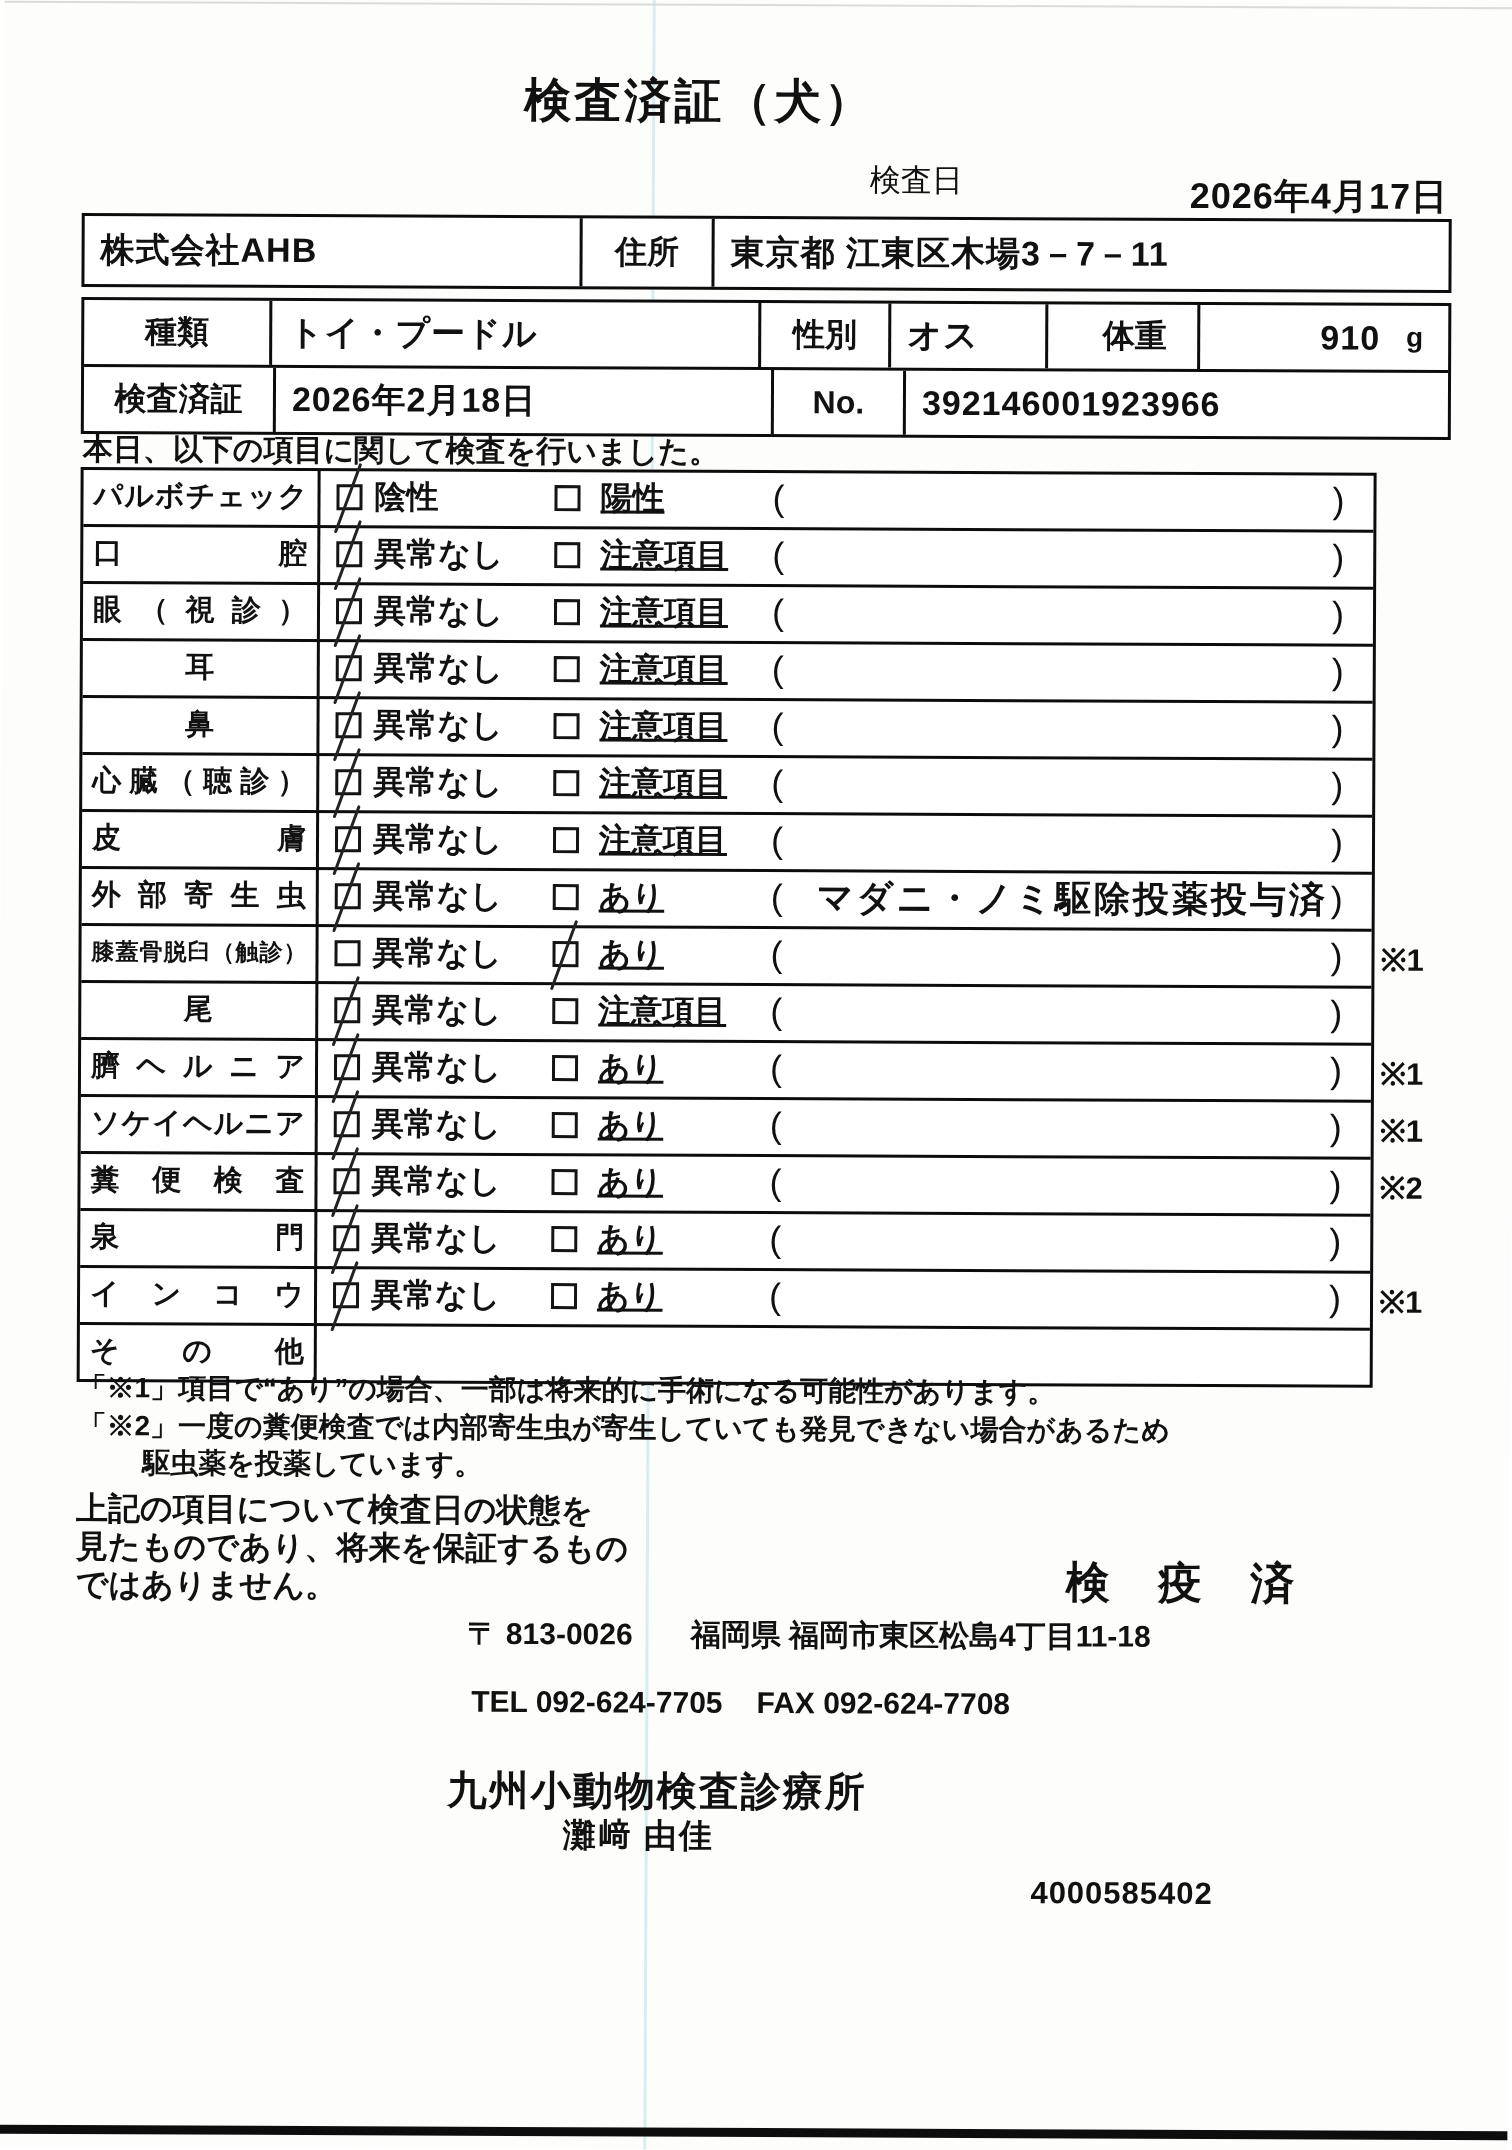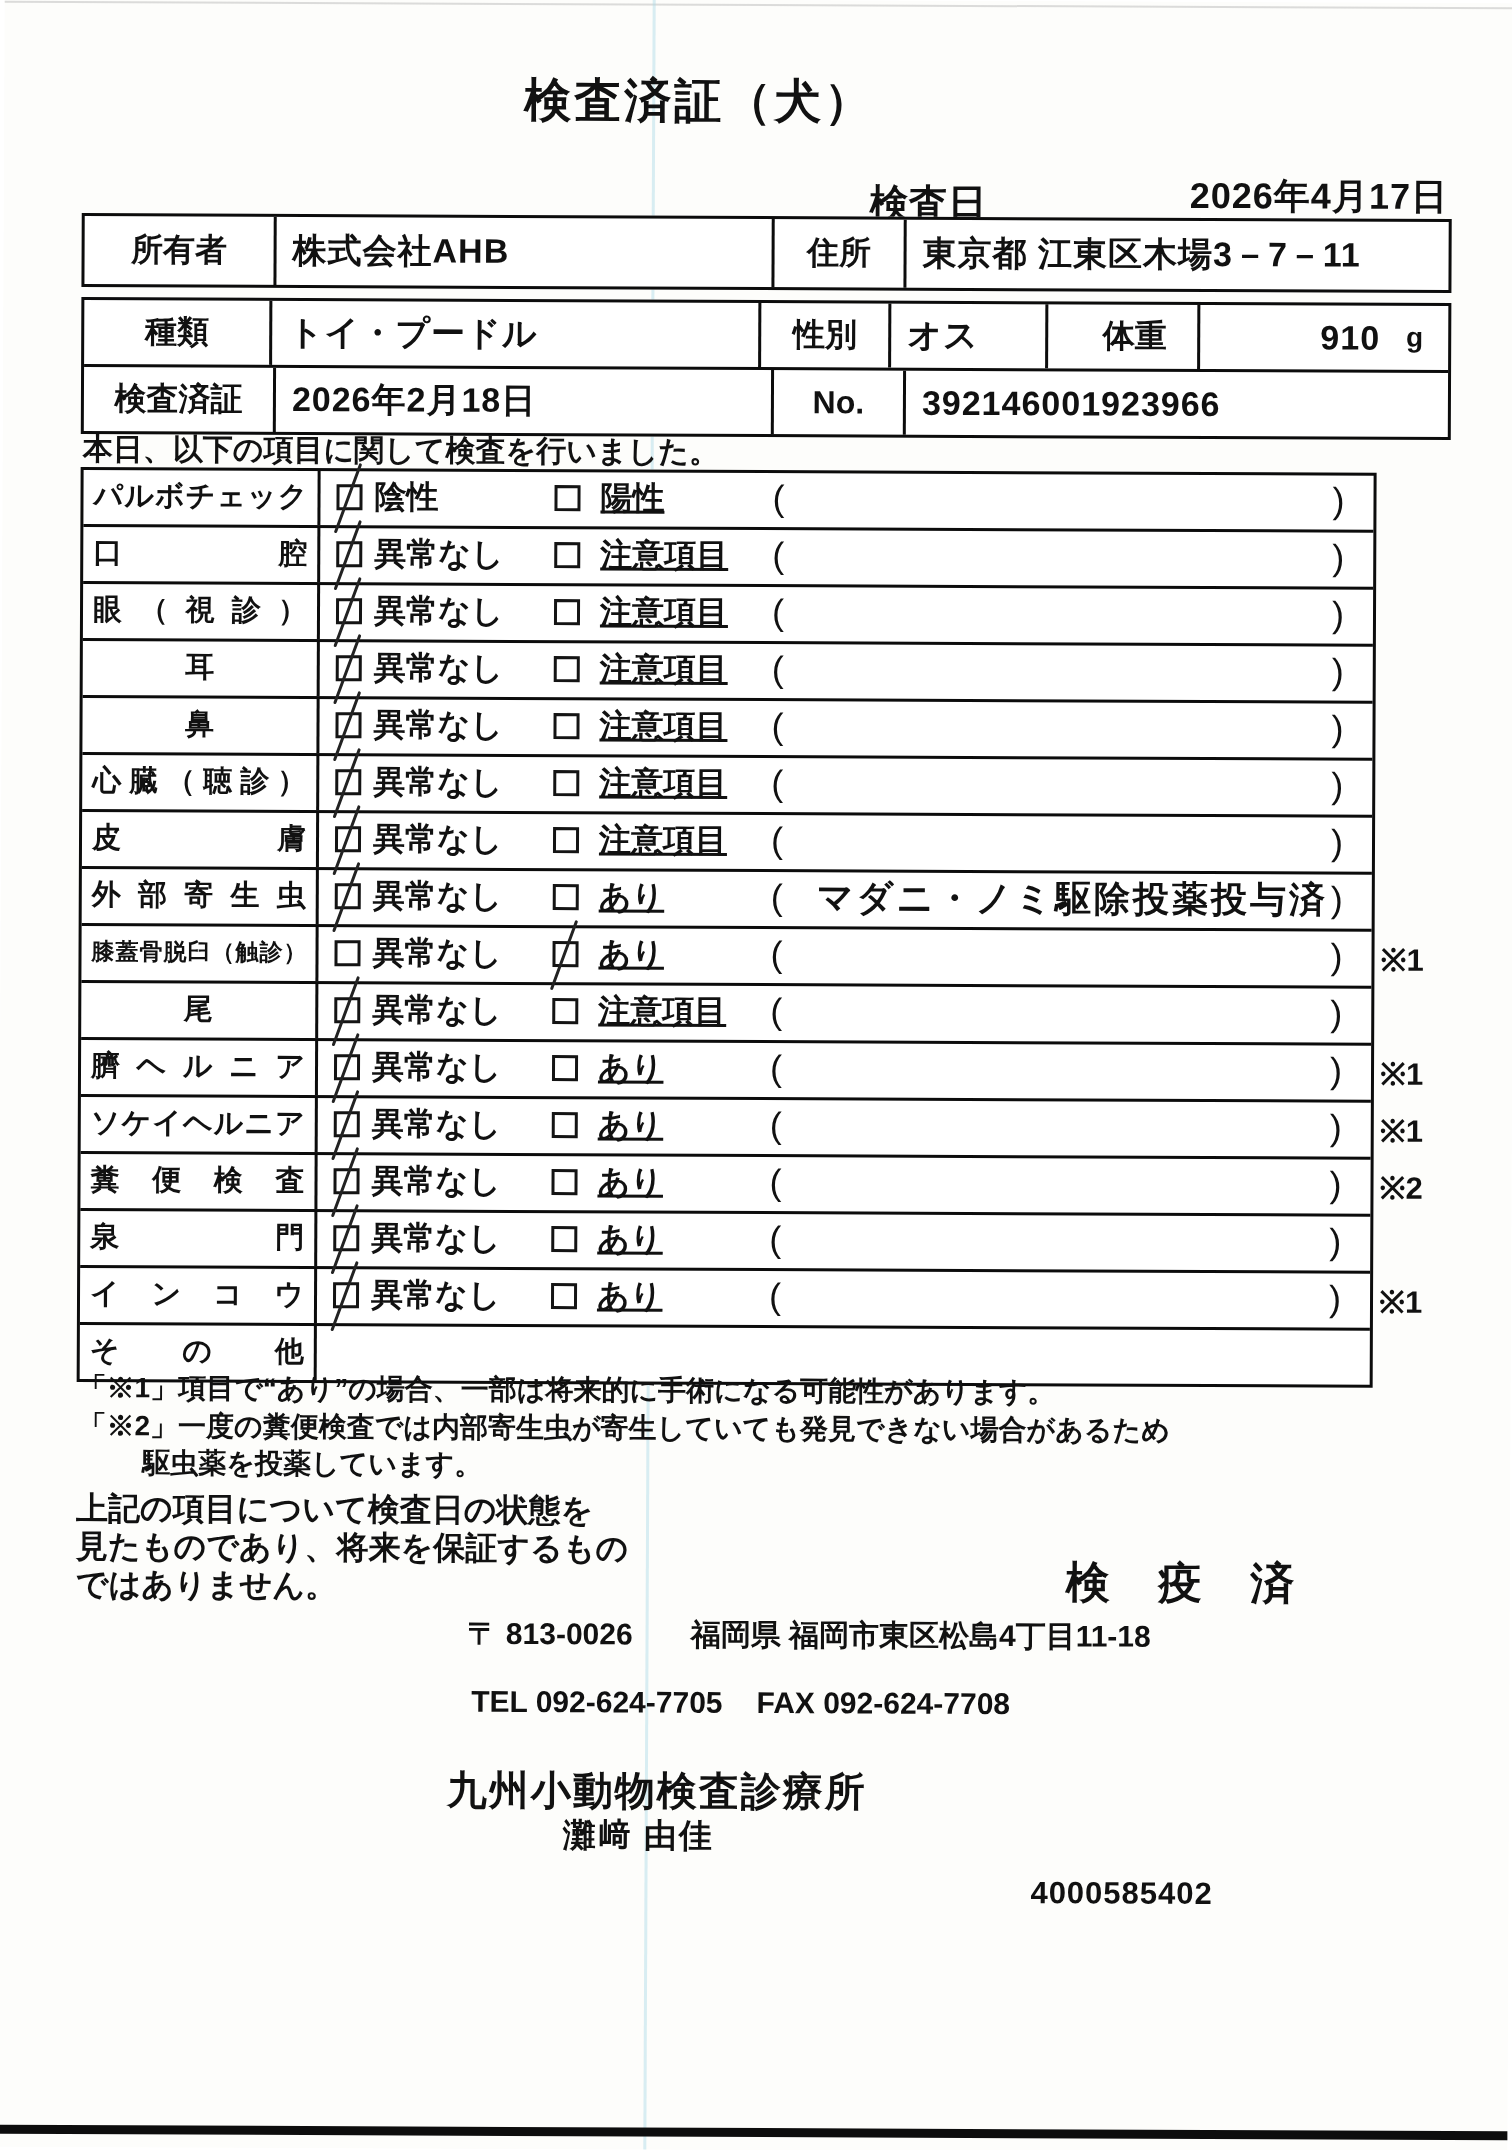--- a/index.html
+++ b/index.html
@@ -8,21 +8,21 @@
     font-family:"Liberation Sans", sans-serif;color:#111;
     transform:rotate(0.25deg);transform-origin:50% 50%;
   }
   .abs{position:absolute;white-space:nowrap;}
   
   .scanline-v{position:absolute;left:648px;top:0;width:3px;height:2150px;background:rgba(170,218,230,0.45);}
   .scan-edge-top{position:absolute;left:0;top:4px;width:100%;height:2px;background:rgba(120,120,120,0.25);}
   .scan-edge-bottom{position:absolute;left:0;top:2128px;width:100%;height:9px;background:#0d0d0d;}
 
   .title{left:520px;top:70px;font-size:47px;font-weight:700;letter-spacing:3px;}
-  .date-label{left:866px;top:176px;font-size:39px;font-weight:700;}
+  .date-label{left:866px;top:159px;font-size:31px;font-weight:400;}
   .date-value{left:1186px;top:170px;font-size:36px;font-weight:700;letter-spacing:1px;}
 
   
   .htable{position:absolute;left:78px;width:1364px;border:3px solid #0c0c0c;background:#fff;}
   .hrow{display:flex;}
   .hrow + .hrow{border-top:3px solid #0c0c0c;}
   .hcell{border-right:3px solid #0c0c0c;display:flex;align-items:center;box-sizing:border-box;overflow:hidden;}
   .hcell:last-child{border-right:none;}
   .hcell.lbl{justify-content:center;font-size:32px;font-weight:700;}
   .hcell.val{padding-left:16px;font-size:34px;font-weight:700;letter-spacing:1px;}
@@ -84,21 +84,20 @@
   <div class="scan-edge-top"></div>
   <div class="scanline-v"></div>
 
   <div class="abs title">検査済証（犬）</div>
 
   <div class="abs date-label">検査日</div>
   <div class="abs date-value">2026年4月17日</div>
 
   <div class="htable" id="tableA">
     <div class="hrow">
-      <div class="hcell lbl w192">所有者</div>
       <div class="hcell val w498">株式会社AHB</div>
       <div class="hcell lbl w132">住所</div>
       <div class="hcell val w542">東京都 江東区木場3－7－11</div>
     </div>
   </div>
 
   <div class="htable" id="tableB">
     <div class="hrow">
       <div class="hcell lbl w192">種類</div>
       <div class="hcell val w498">トイ・プードル</div>

